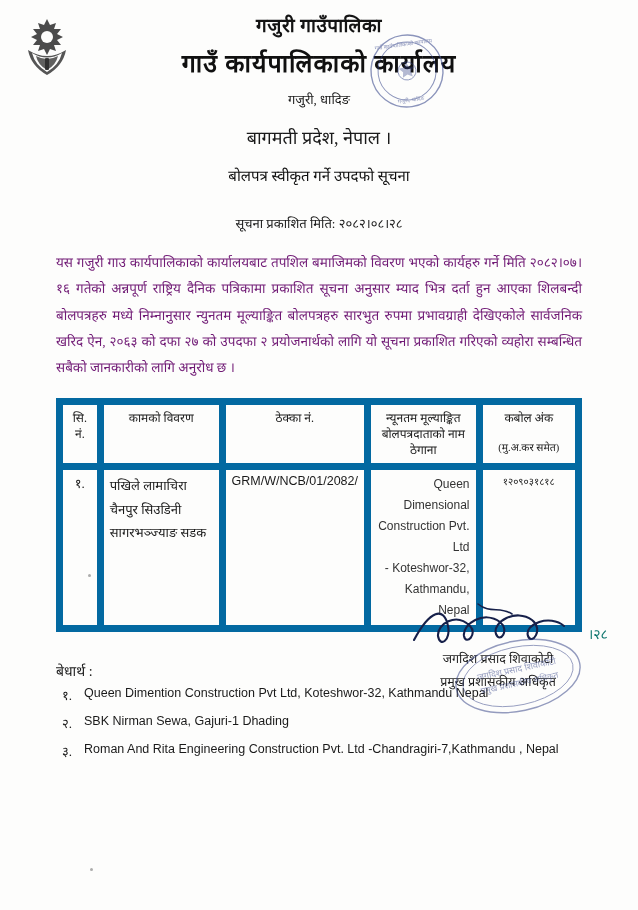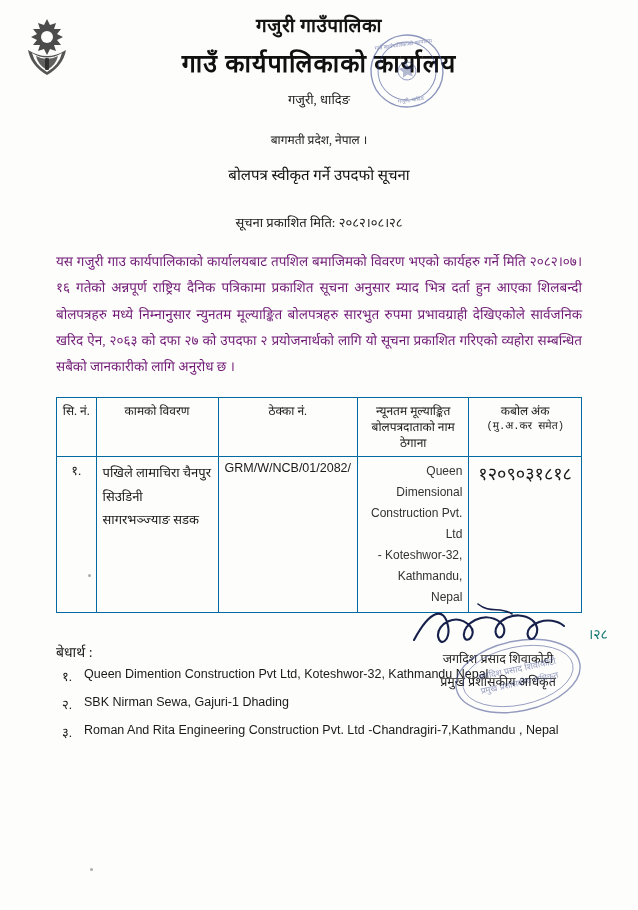--- a/index.html
+++ b/index.html
@@ -49,22 +49,22 @@
     margin-top: 7px;
     letter-spacing: 1px;
     color: #101010;
   }
   .org-line3 {
     font-size: 13px;
     margin-top: 11px;
     color: #1a1a1a;
   }
   .org-line4 {
-    font-size: 12px;
-    margin-top: 23px;
+    font-size: 18px;
+    margin-top: 17px;
     color: #1a1a1a;
   }
   .notice-title {
     font-size: 15px;
     margin-top: 16px;
     color: #101010;
   }
   .notice-date {
     font-size: 13px;
     margin-top: 29px;
@@ -95,40 +95,39 @@
   
   .tbl-wrap {
     margin: 16px 56px 0 56px;
   }
   table.main {
     width: 100%;
     border-collapse: collapse;
     font-size: 12px;
   }
   table.main th, table.main td {
-    border: 1px solid #0369a1;
+    border: 7px solid #0369a1;
     padding: 4px 6px;
     vertical-align: top;
   }
   table.main thead th {
     font-weight: normal;
     text-align: center;
     line-height: 1.35;
     padding: 5px 4px;
   }
   .col-sn { width: 9%; text-align: center; }
   .col-desc { width: 27%; }
   .col-contract { width: 18%; text-align: center; }
   .col-bidder { width: 24%; }
   .col-amount { width: 22%; text-align: center; }
   .sub-note {
     display: block;
     font-size: 10.5px;
-    margin-top: 0;
-    font-family: Liberation Mono, monospace;
+    margin-top: 15px;
   }
   td.cell-sn {
     text-align: center;
     font-size: 13px;
     padding-top: 10px;
   }
   td.cell-desc {
     font-size: 13px;
     line-height: 1.8;
     padding-top: 10px;
@@ -142,21 +141,21 @@
   td.cell-bidder {
     font-size: 12px;
     line-height: 1.75;
     padding-top: 10px;
     font-family: "Liberation Sans", sans-serif;
     color: #333;
     text-align: right;
   }
   td.cell-amount {
     text-align: center;
-    font-size: 18px;
+    font-size: 10px;
     padding-top: 12px;
   }
 
   
   .remarks-head {
     margin: 29px 0 0 56px;
     font-size: 14px;
   }
   .remarks-list {
     margin: 6px 0 0 62px;

